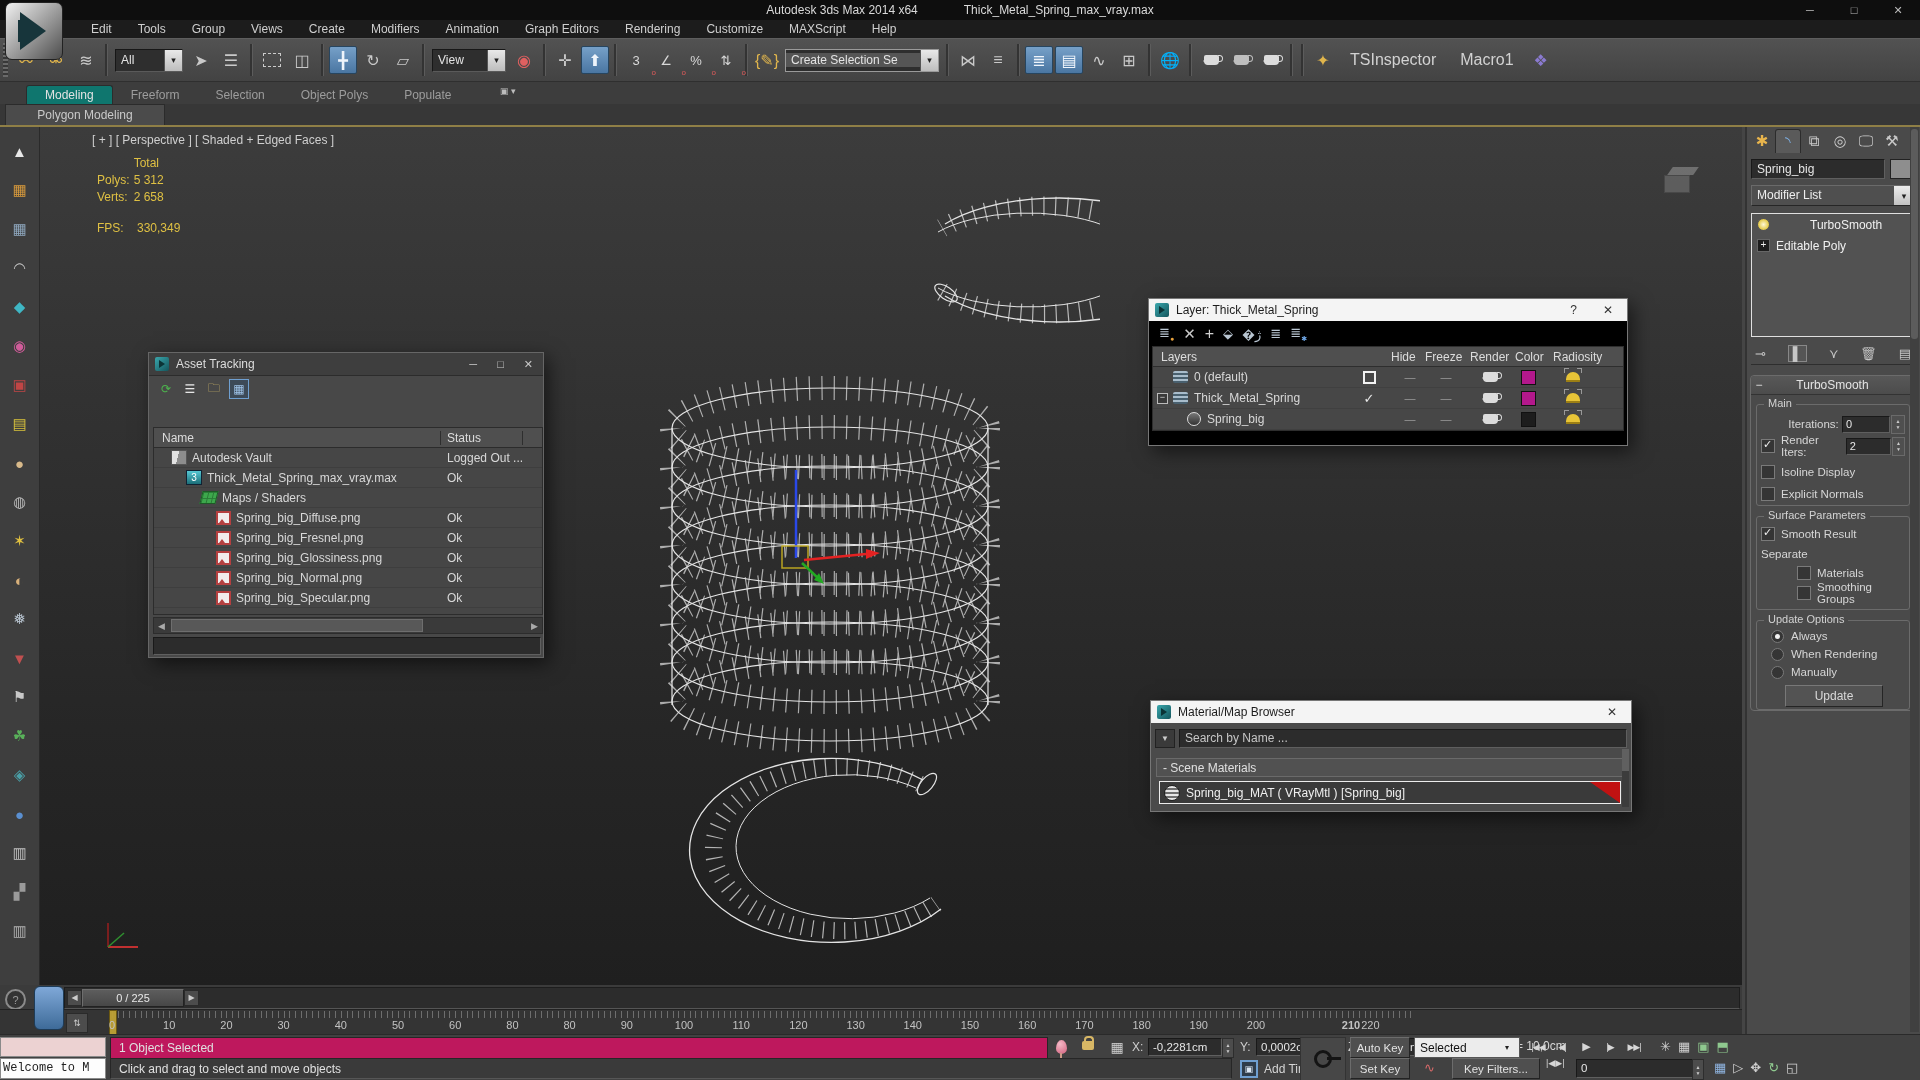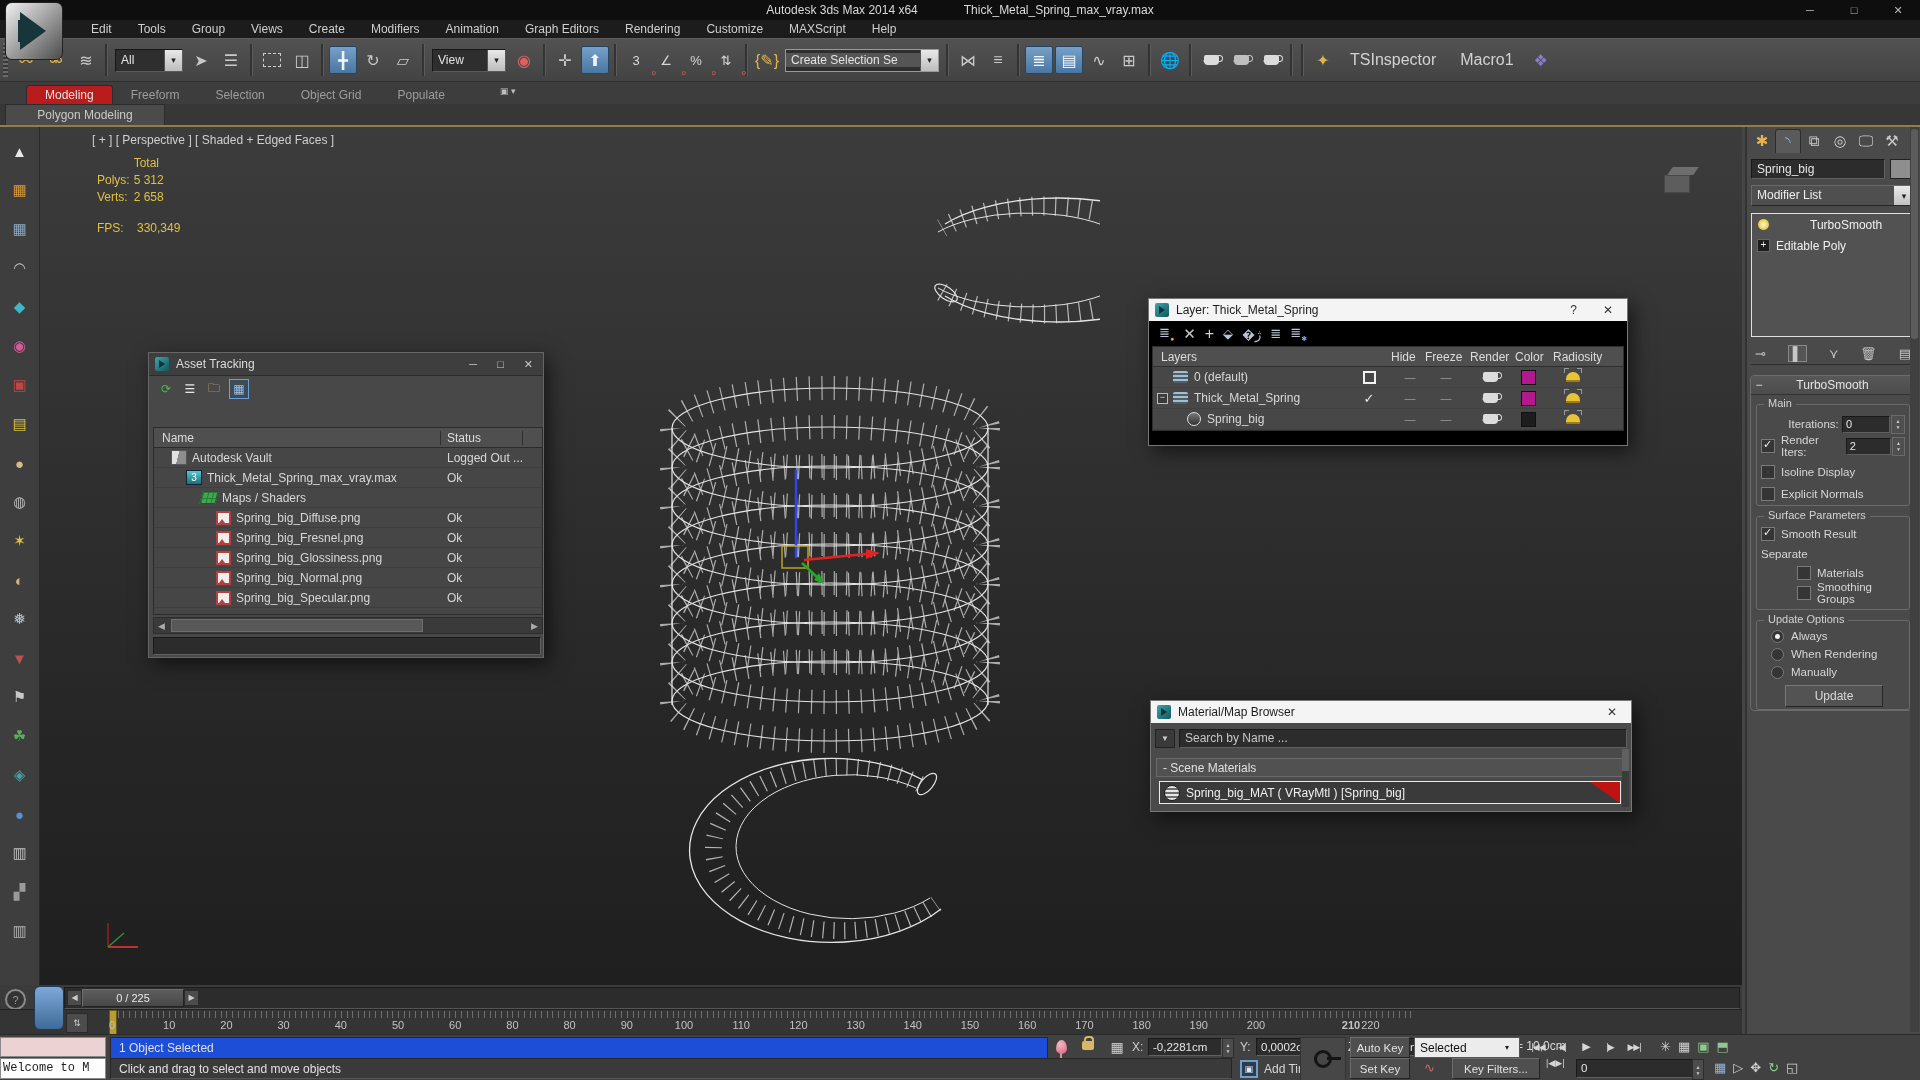--- a/index.html
+++ b/index.html
@@ -31,21 +31,21 @@
             color:#e4e4e4;display:flex;align-items:center;font-size:12px;flex:0 0 auto;margin:0 3px;}
   .tb-combo .txt{padding:0 5px;overflow:hidden;white-space:nowrap;}
   .tb-combo .arr{width:17px;height:100%;background:linear-gradient(#e9e9e9,#bdbdbd);color:#222;display:flex;align-items:center;justify-content:center;font-size:9px;border-left:1px solid #555;}
   .teapot{width:15px;height:10px;background:#dcdcdc;border-radius:2px 2px 4px 4px;position:relative;}
   .teapot::before{content:"";position:absolute;left:-5px;top:2px;border:4px solid transparent;border-right:5px solid #dcdcdc;}
   .teapot::after{content:"";position:absolute;right:-4px;top:0;width:4px;height:5px;border:1.5px solid #dcdcdc;border-left:none;border-radius:0 4px 4px 0;}
   .tb-script{color:#d2d2d2;font-size:16px;padding:0 12px;}
   
   #ribbontabs{left:0;top:82px;width:1920px;height:22px;background:#3d3d3d;display:flex;align-items:flex-end;padding-left:26px;box-sizing:border-box;}
   .rtab{padding:2px 18px;color:#9d9d9d;font-size:12px;}
-  .rtab.active{background:#b91c1c;color:#e2e2e2;border:1px solid #2c2c2c;border-bottom:none;border-radius:3px 3px 0 0;}
+  .rtab.active{background:#0f766e;color:#e2e2e2;border:1px solid #2c2c2c;border-bottom:none;border-radius:3px 3px 0 0;}
   #ribbondrop{left:500px;top:86px;width:30px;height:14px;color:#bdbdbd;font-size:9px;}
   #polybar{left:0;top:104px;width:1920px;height:21px;background:#373737;}
   #polytab{left:5px;top:104px;width:160px;height:21px;background:#4b4b4b;border:1px solid #2b2b2b;border-bottom:none;
            color:#c9c9c9;display:flex;align-items:center;justify-content:center;font-size:12px;box-sizing:border-box;}
   #goldline{left:0;top:125px;width:1920px;height:2px;background:#8f7f46;}
   
   #leftstrip{left:0;top:127px;width:40px;height:858px;background:#3e3e3e;border-right:1px solid #2a2a2a;box-sizing:border-box;
              display:flex;flex-direction:column;align-items:center;padding-top:10px;}
   .ltool{width:28px;height:28px;margin-bottom:11px;display:flex;align-items:center;justify-content:center;font-size:15px;flex:0 0 auto;}
   #strip-expand{left:42px;top:956px;width:16px;height:18px;background:#4c4c4c;border:1px solid #2a2a2a;color:#ccc;
@@ -189,21 +189,21 @@
   #ruler{position:absolute;left:92px;top:0;width:1640px;height:25px;
          background-image:repeating-linear-gradient(90deg,#6e6e6e 0 1px,transparent 1px 5.72px);
          background-size:1300px 7px;background-repeat:no-repeat;background-position:20px 1px;}
   .tick{position:absolute;top:9px;width:30px;text-align:center;color:#c2c2c2;font-size:11px;}
   #marker0{position:absolute;left:17px;top:0;width:6px;height:25px;background:#bfa234;border:1px solid #6e5a10;opacity:.95;}
   
   #statusbar{left:0;top:1034px;width:1920px;height:46px;background:#414141;border-top:1px solid #2a2a2a;}
   #listener-pink{position:absolute;left:0;top:2px;width:106px;height:20px;background:#ecd2d2;border:1px solid #8a8a8a;box-sizing:border-box;}
   #listener-white{position:absolute;left:0;top:23px;width:106px;height:21px;background:#fdfdfd;border:1px solid #8a8a8a;box-sizing:border-box;
                   font-family:"Liberation Mono",monospace;font-size:12px;color:#222;line-height:19px;white-space:nowrap;overflow:hidden;padding-left:2px;}
-  #sel-field{position:absolute;left:110px;top:2px;width:938px;height:24px;line-height:20px;padding-left:8px;box-sizing:border-box;background:#1d4ed8;border:1px solid #262626;border-bottom-color:#565656;color:#e0e0e0;}
+  #sel-field{position:absolute;left:110px;top:2px;width:938px;height:24px;line-height:20px;padding-left:8px;box-sizing:border-box;background:#be185d;border:1px solid #262626;border-bottom-color:#565656;color:#e0e0e0;}
   #prompt-field{position:absolute;left:110px;top:23px;width:1122px;height:21px;line-height:21px;padding-left:8px;box-sizing:border-box;background:#3a3a3a;border:1px solid #262626;border-bottom-color:#565656;color:#e0e0e0;}
   #balloon{position:absolute;left:1056px;top:5px;width:11px;height:14px;background:radial-gradient(circle at 35% 30%,#f4b9c6,#d2607e);border-radius:50% 50% 50% 50%/60% 60% 40% 40%;}
   #balloon::after{content:"";position:absolute;left:4px;bottom:-4px;width:2px;height:5px;background:#c98;}
   #lockico{position:absolute;left:1082px;top:6px;width:12px;height:9px;background:#d8b765;border-radius:2px;}
   #lockico::before{content:"";position:absolute;left:2px;top:-5px;width:6px;height:5px;border:2px solid #d8b765;border-bottom:none;border-radius:4px 4px 0 0;}
   #gridbtn{position:absolute;left:1108px;top:3px;width:18px;height:18px;color:#d0d0d0;font-size:14px;display:flex;align-items:center;justify-content:center;}
   .coordlbl{position:absolute;top:2px;color:#cfcfcf;line-height:20px;}
   .coordfield{position:absolute;top:3px;height:16px;line-height:16px;padding:0 4px;font-size:11.5px;width:64px;}
   .spinv{position:absolute;top:3px;width:10px;height:18px;display:flex;flex-direction:column;align-items:center;justify-content:center;font-size:5px;color:#ccc;line-height:6px;background:#4c4c4c;border:1px solid #2d2d2d;}
   #gridlabel{position:absolute;left:1480px;top:2px;width:108px;height:19px;line-height:19px;padding-left:8px;border-left:2px solid #333;color:#d6d6d6;}
@@ -331,21 +331,21 @@
     <span class="tbi warm">✦</span>
     <span class="tb-script">TSInspector</span>
     <span class="tb-script">Macro1</span>
     <span class="tbi" style="color:#8a7ad0">❖</span>
   </div>
 
   <div id="ribbontabs" class="abs">
       <span class="rtab active">Modeling</span>
       <span class="rtab">Freeform</span>
       <span class="rtab">Selection</span>
-      <span class="rtab">Object Grid</span>
+      <span class="rtab">Object Polys</span>
       <span class="rtab">Populate</span>
     </div>
   <div id="ribbondrop" class="abs">▣ ▾</div>
   <div id="polybar" class="abs"></div>
   <div id="polytab" class="abs">
     <span>Polygon Modeling</span>
   </div>
   <div id="goldline" class="abs"></div>
 
   <div id="leftstrip" class="abs">

